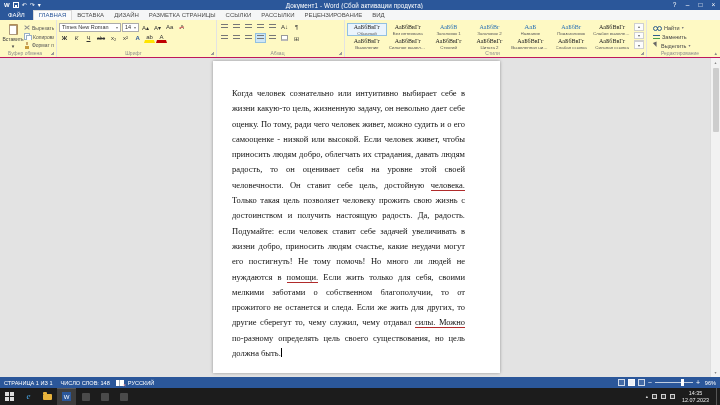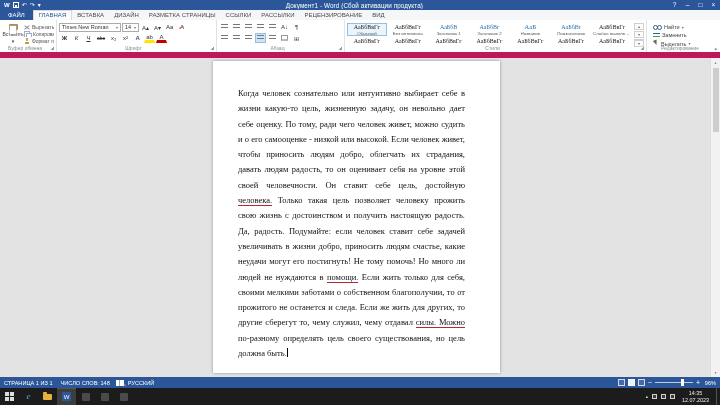--- a/index.html
+++ b/index.html
@@ -17,21 +17,21 @@
 .winbtns{display:flex;height:10px}
 .wb{width:13px;text-align:center;font-size:6.5px;line-height:10px;color:#fff}
 
 
 .tabrow{height:10px;background:#f5f6f7;display:flex;flex:0 0 auto}
 .rtab{font-size:6px;line-height:10px;padding:0 5px;color:#4c4c4c;white-space:nowrap}
 .rtab.file{background:#2b579a;color:#fff;padding:0 8px}
 .rtab.active{background:#fbfbfb;color:#2b579a;border:1px solid #d9d9d9;border-bottom:0;line-height:9px}
 
 
-.ribbon{height:38px;background:#ffffff;border-bottom:6px solid #be185d;display:flex;flex:0 0 auto;position:relative}
+.ribbon{height:38px;background:#fef9c3;border-bottom:1px solid #be185d;display:flex;flex:0 0 auto;position:relative}
 .rgroup{position:relative;border-right:1px solid #e3e3e3;padding:2px 2px 8px 2px;flex:0 0 auto;display:flex}
 .glabel{position:absolute;bottom:1px;left:0;right:6px;text-align:center;font-size:5px;color:#8c8c8c;white-space:nowrap;overflow:hidden}
 .launcher{position:absolute;bottom:2px;right:2px;width:4px;height:4px;background:linear-gradient(135deg,transparent 55%,#9a9a9a 55%)}
 .g-clip{width:57px}
 .paste{display:flex;flex-direction:column;align-items:center;justify-content:flex-start;width:22px;padding-top:2px;gap:1px}
 .paste-icon{width:9px;height:11px;background:#b08d57;border-radius:1px;position:relative}
 .paste-icon::after{content:"";position:absolute;left:1.5px;top:2px;width:6px;height:8px;background:#fff;box-shadow:0 0 0 .5px #a8a8a8}
 .plbl{font-size:5px;color:#444;white-space:nowrap}
 .clip-smalls{display:flex;flex-direction:column;gap:1px;padding-top:2px;overflow:hidden;flex:1}
 .sbtn{display:flex;align-items:center;gap:2px;font-size:5px;color:#555;height:8px;white-space:nowrap;overflow:hidden}
@@ -94,21 +94,21 @@
 .replace-icon::before{content:"";position:absolute;left:0;top:1px;width:7px;height:1px;background:#2f5f8f}
 .replace-icon::after{content:"";position:absolute;left:0;top:4px;width:7px;height:1px;background:#4a9b48}
 .select-arrow-icon{width:6px;height:7px}
 .select-arrow-icon::before{content:"";position:absolute;left:1px;top:0;border:2.5px solid transparent;border-top:5px solid #666;transform:rotate(-22deg)}
 .dd2{font-size:4px;color:#777}
 .collapse-btn{position:absolute;right:3px;bottom:1px;font-size:5px;color:#888}
 
 
 .docarea{flex:1;position:relative;background:#e3e3e3;overflow:hidden}
 .page{position:absolute;left:213px;top:3px;width:287px;height:312px;background:#fff;box-shadow:0 0 3px rgba(0,0,0,.35)}
-.ptext{margin:25px 35px 0 25px;font-family:"Liberation Serif",serif;font-size:8.5px;line-height:15.3px;text-align:justify;color:#111}
+.ptext{margin:25px 35px 0 19px;font-family:"Liberation Serif",serif;font-size:8.5px;line-height:15.3px;text-align:justify;color:#111}
 .marked{border-bottom:1px solid #b02b2b}
 .caret{display:inline-block;width:1px;height:9px;background:#000;vertical-align:-1px}
 .vscroll{position:absolute;top:0;right:0;bottom:0;width:10px;background:#f2f2f2;border-left:1px solid #dedede}
 .varrow{height:9px;font-size:4px;color:#888;text-align:center;line-height:9px}
 .varrow.bottom{position:absolute;bottom:0;left:0;right:0}
 .vthumb{position:absolute;top:10px;left:1.5px;width:6px;height:64px;background:#cdcdcd;border-radius:1px}
 
 
 .statusbar{height:11px;background:#2b579a;color:#fff;display:flex;align-items:center;font-size:5.6px;flex:0 0 auto}
 .sitem{padding:0 4px;white-space:nowrap}

